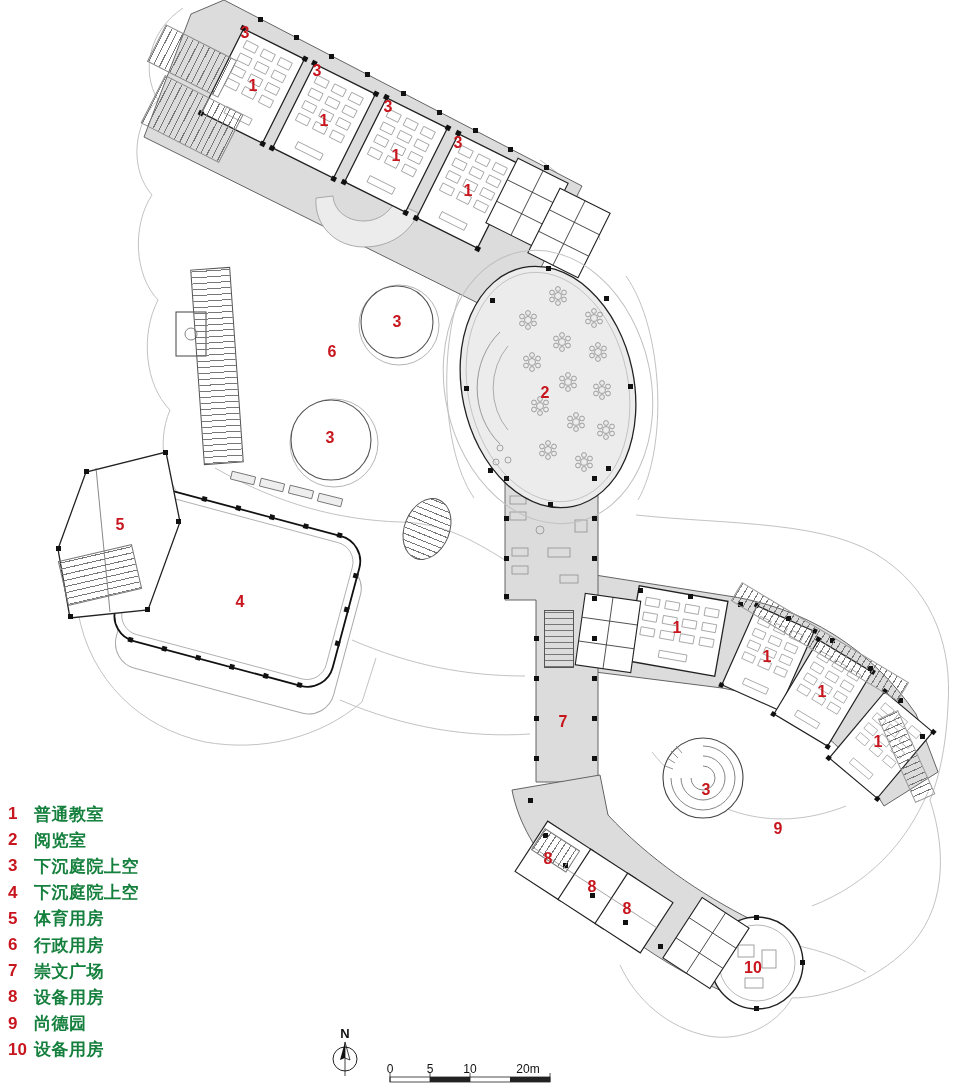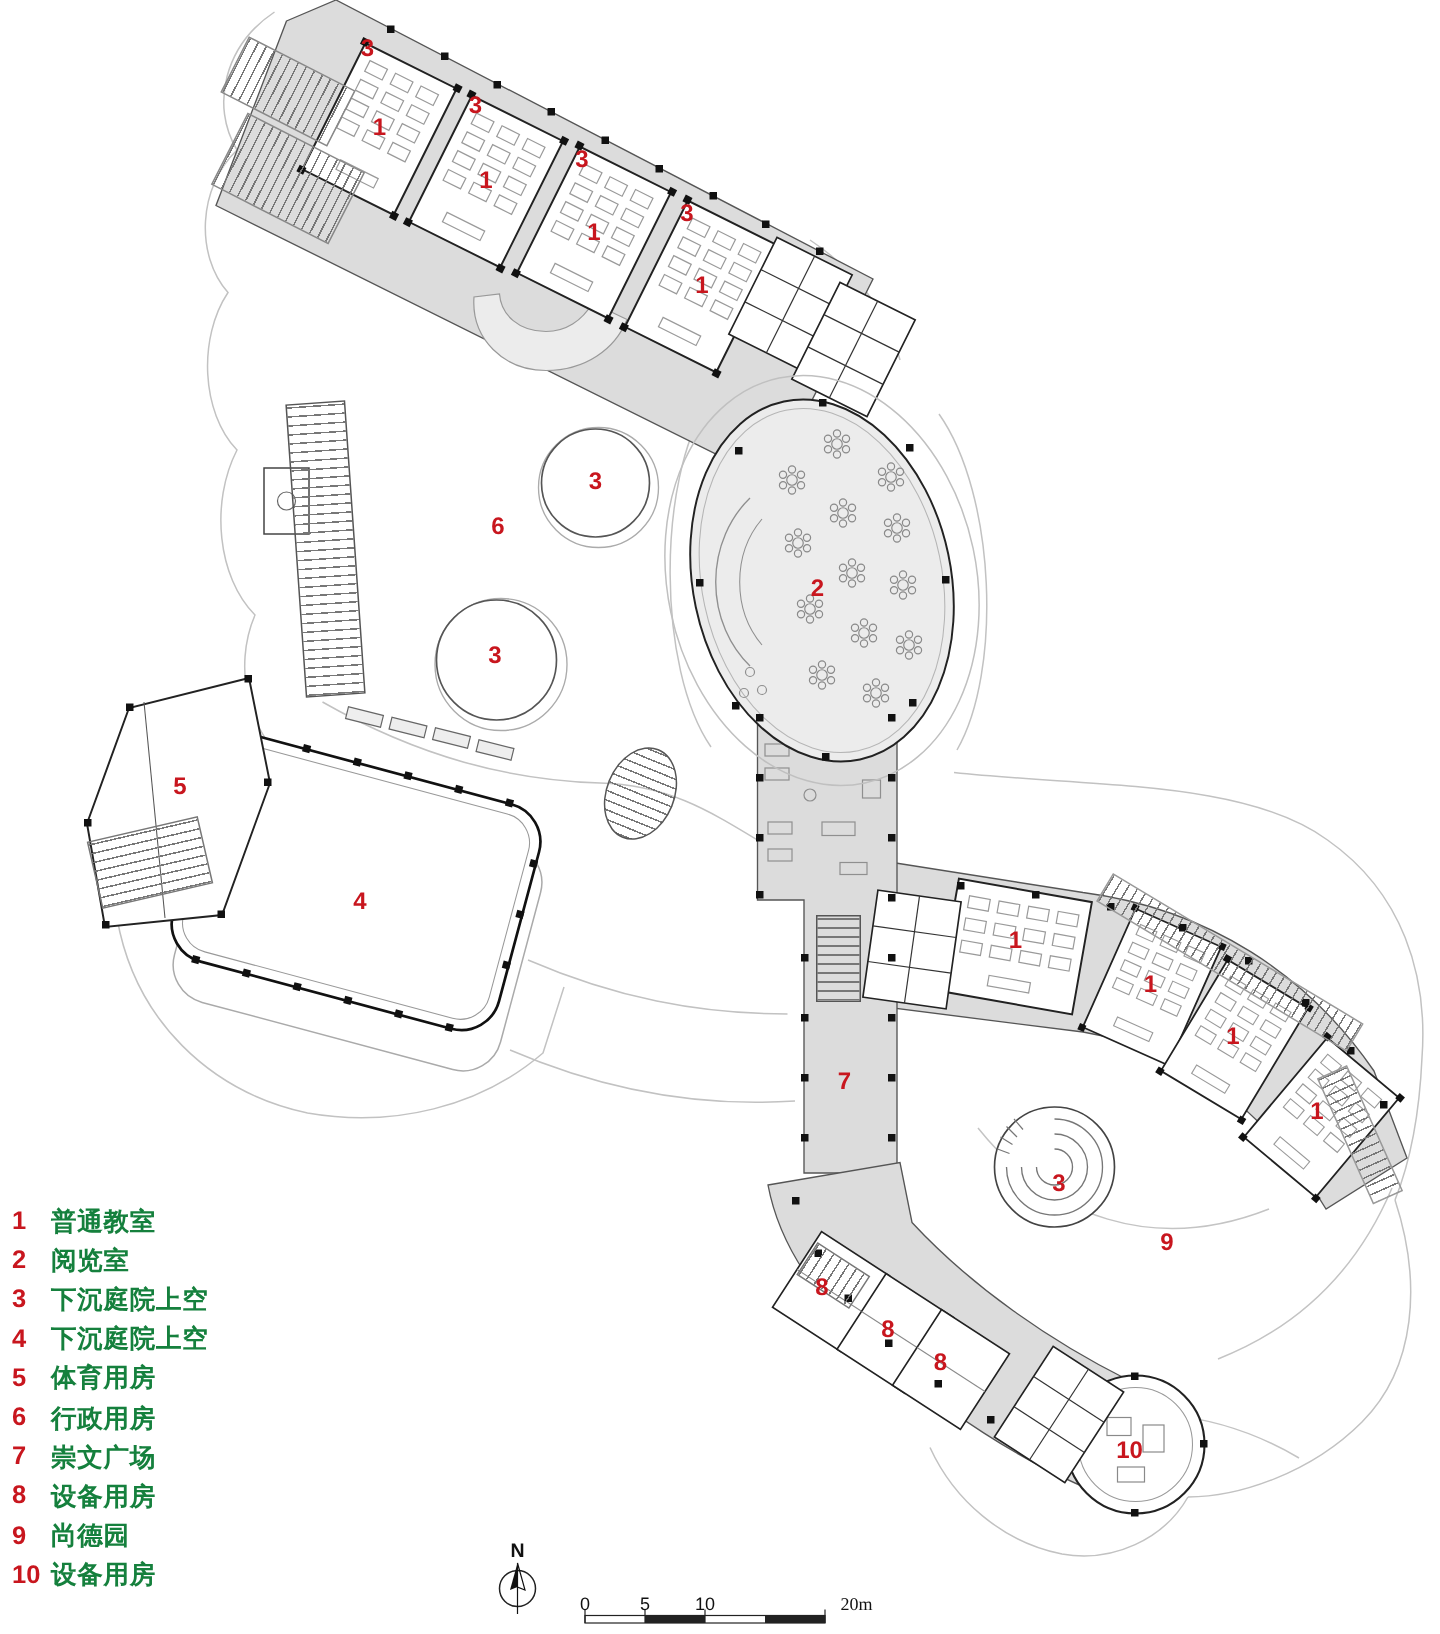--- a/index.html
+++ b/index.html
@@ -432,15 +432,15 @@
         <span class="legend-num">10</span>
         <span class="legend-label">设备用房</span>
       </div>
     </div>
 
   <div class="north-label">N</div>
 
   <span class="scale-label" style="left:390px;">0</span>
   <span class="scale-label" style="left:430px;">5</span>
   <span class="scale-label" style="left:470px;">10</span>
-  <span class="scale-label" style="left:571px;font-family:Liberation Serif, serif;">20m</span>
+  <span class="scale-label" style="left:528px;">20m</span>
 
 </div>
 
 </body></html>

